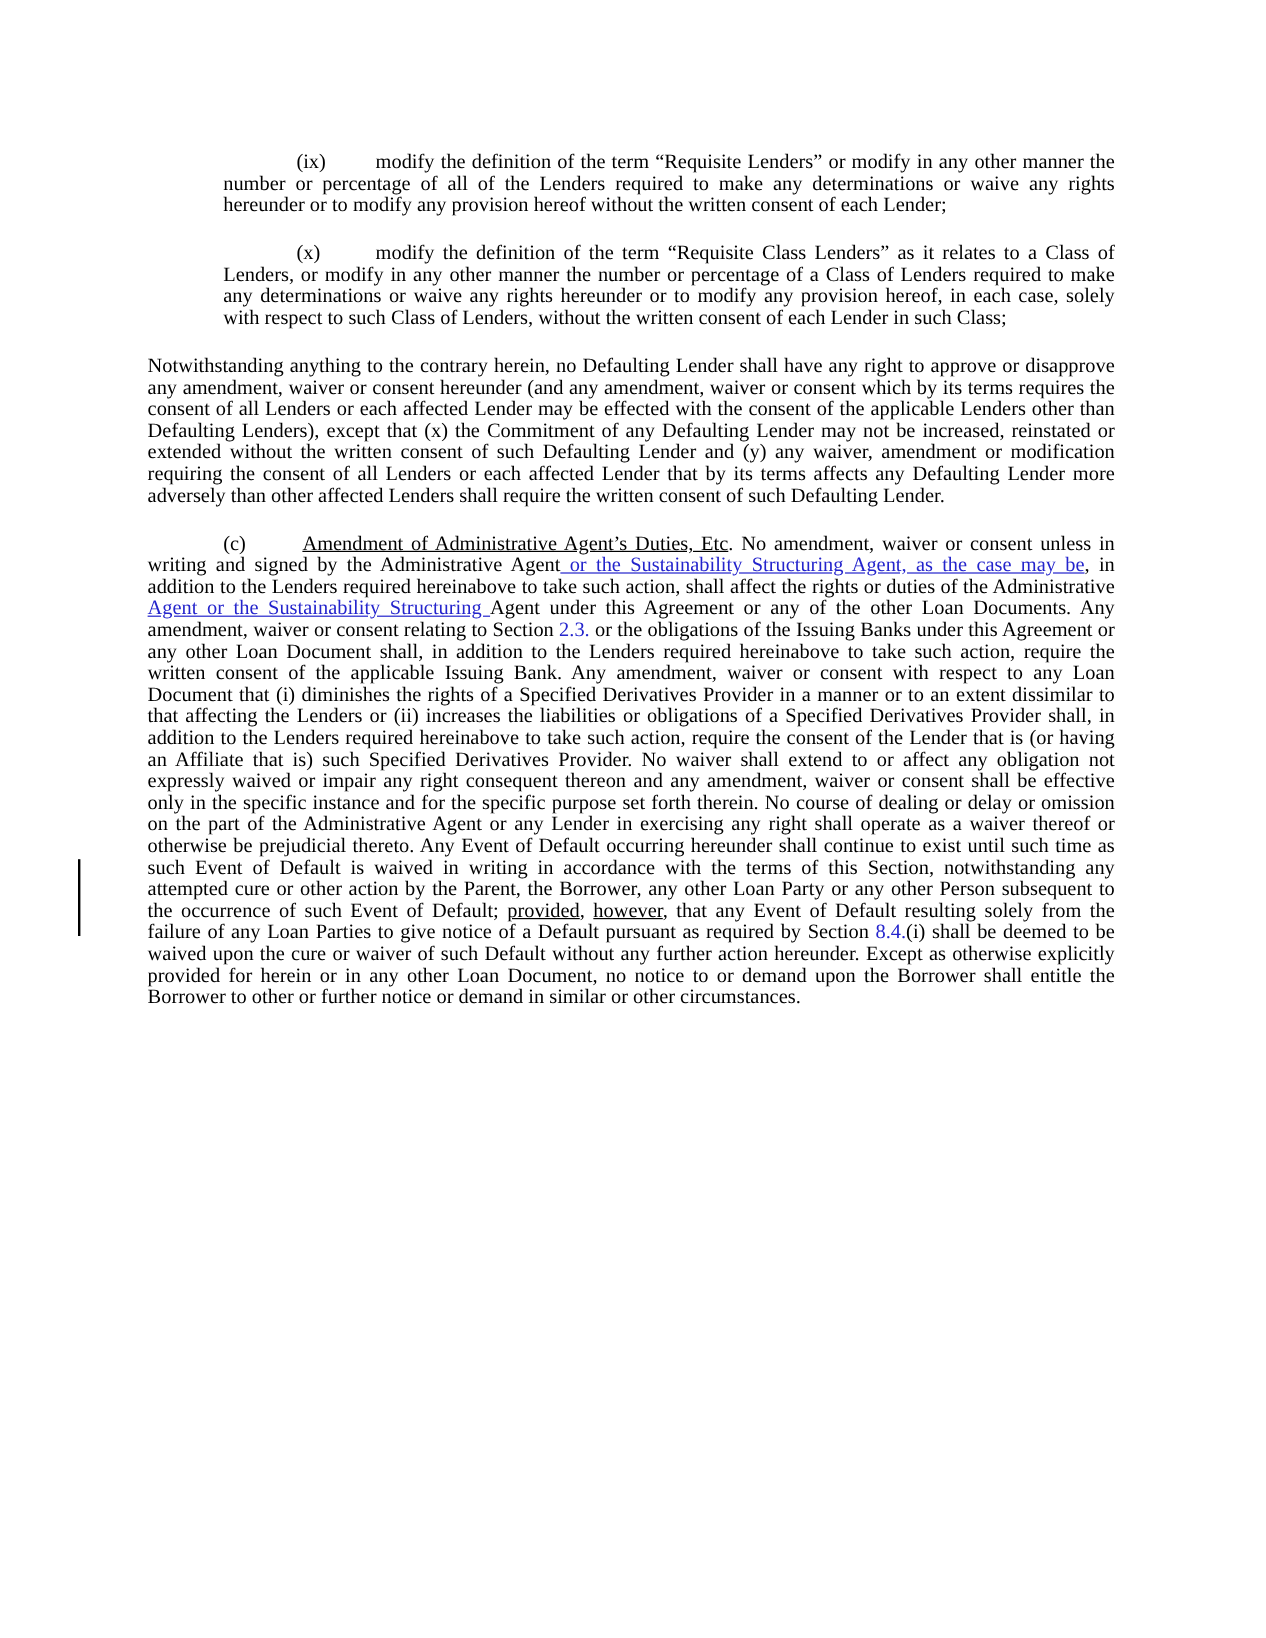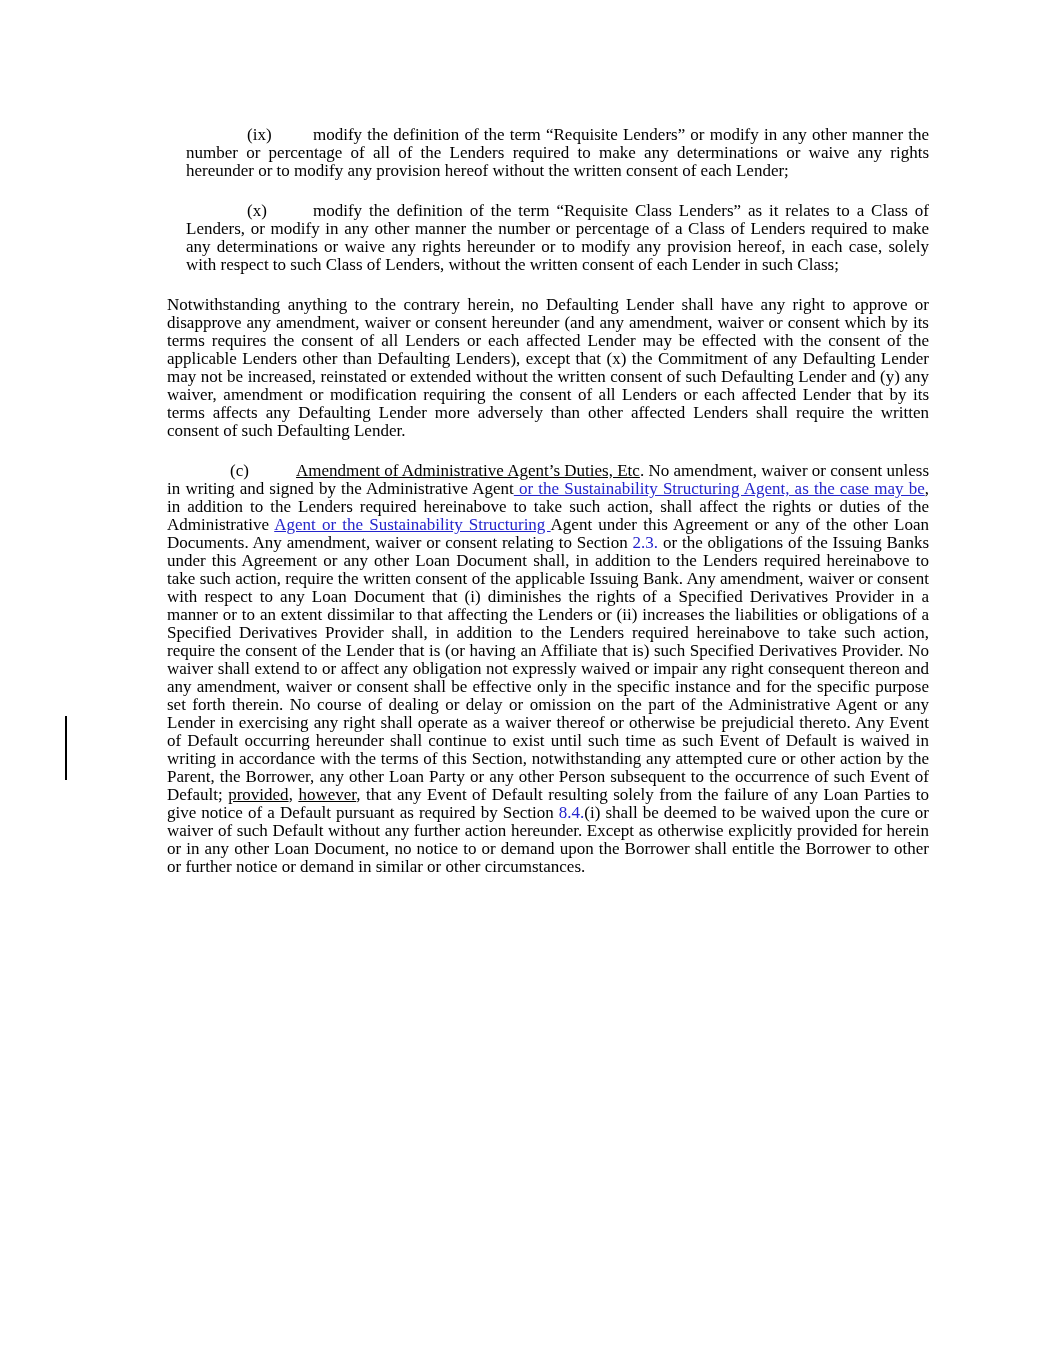--- a/index.html
+++ b/index.html
@@ -17,21 +17,20 @@
   }
   .doc-body {
     position: absolute;
     top: 126px;
     left: 123px;
     right: 126px;
   }
   p.para {
     text-align: justify;
     margin-bottom: 22px;
-    margin-left: 44px;
   }
   p.sub { margin-left: 63px; text-indent: 61px; }
   p.cpara { text-indent: 63px; }
   p.flush { text-indent: 0; }
   .tab-label {
     display: inline-block;
     width: 66px;
     text-indent: 0;
   }
   .u { text-decoration: underline; }

